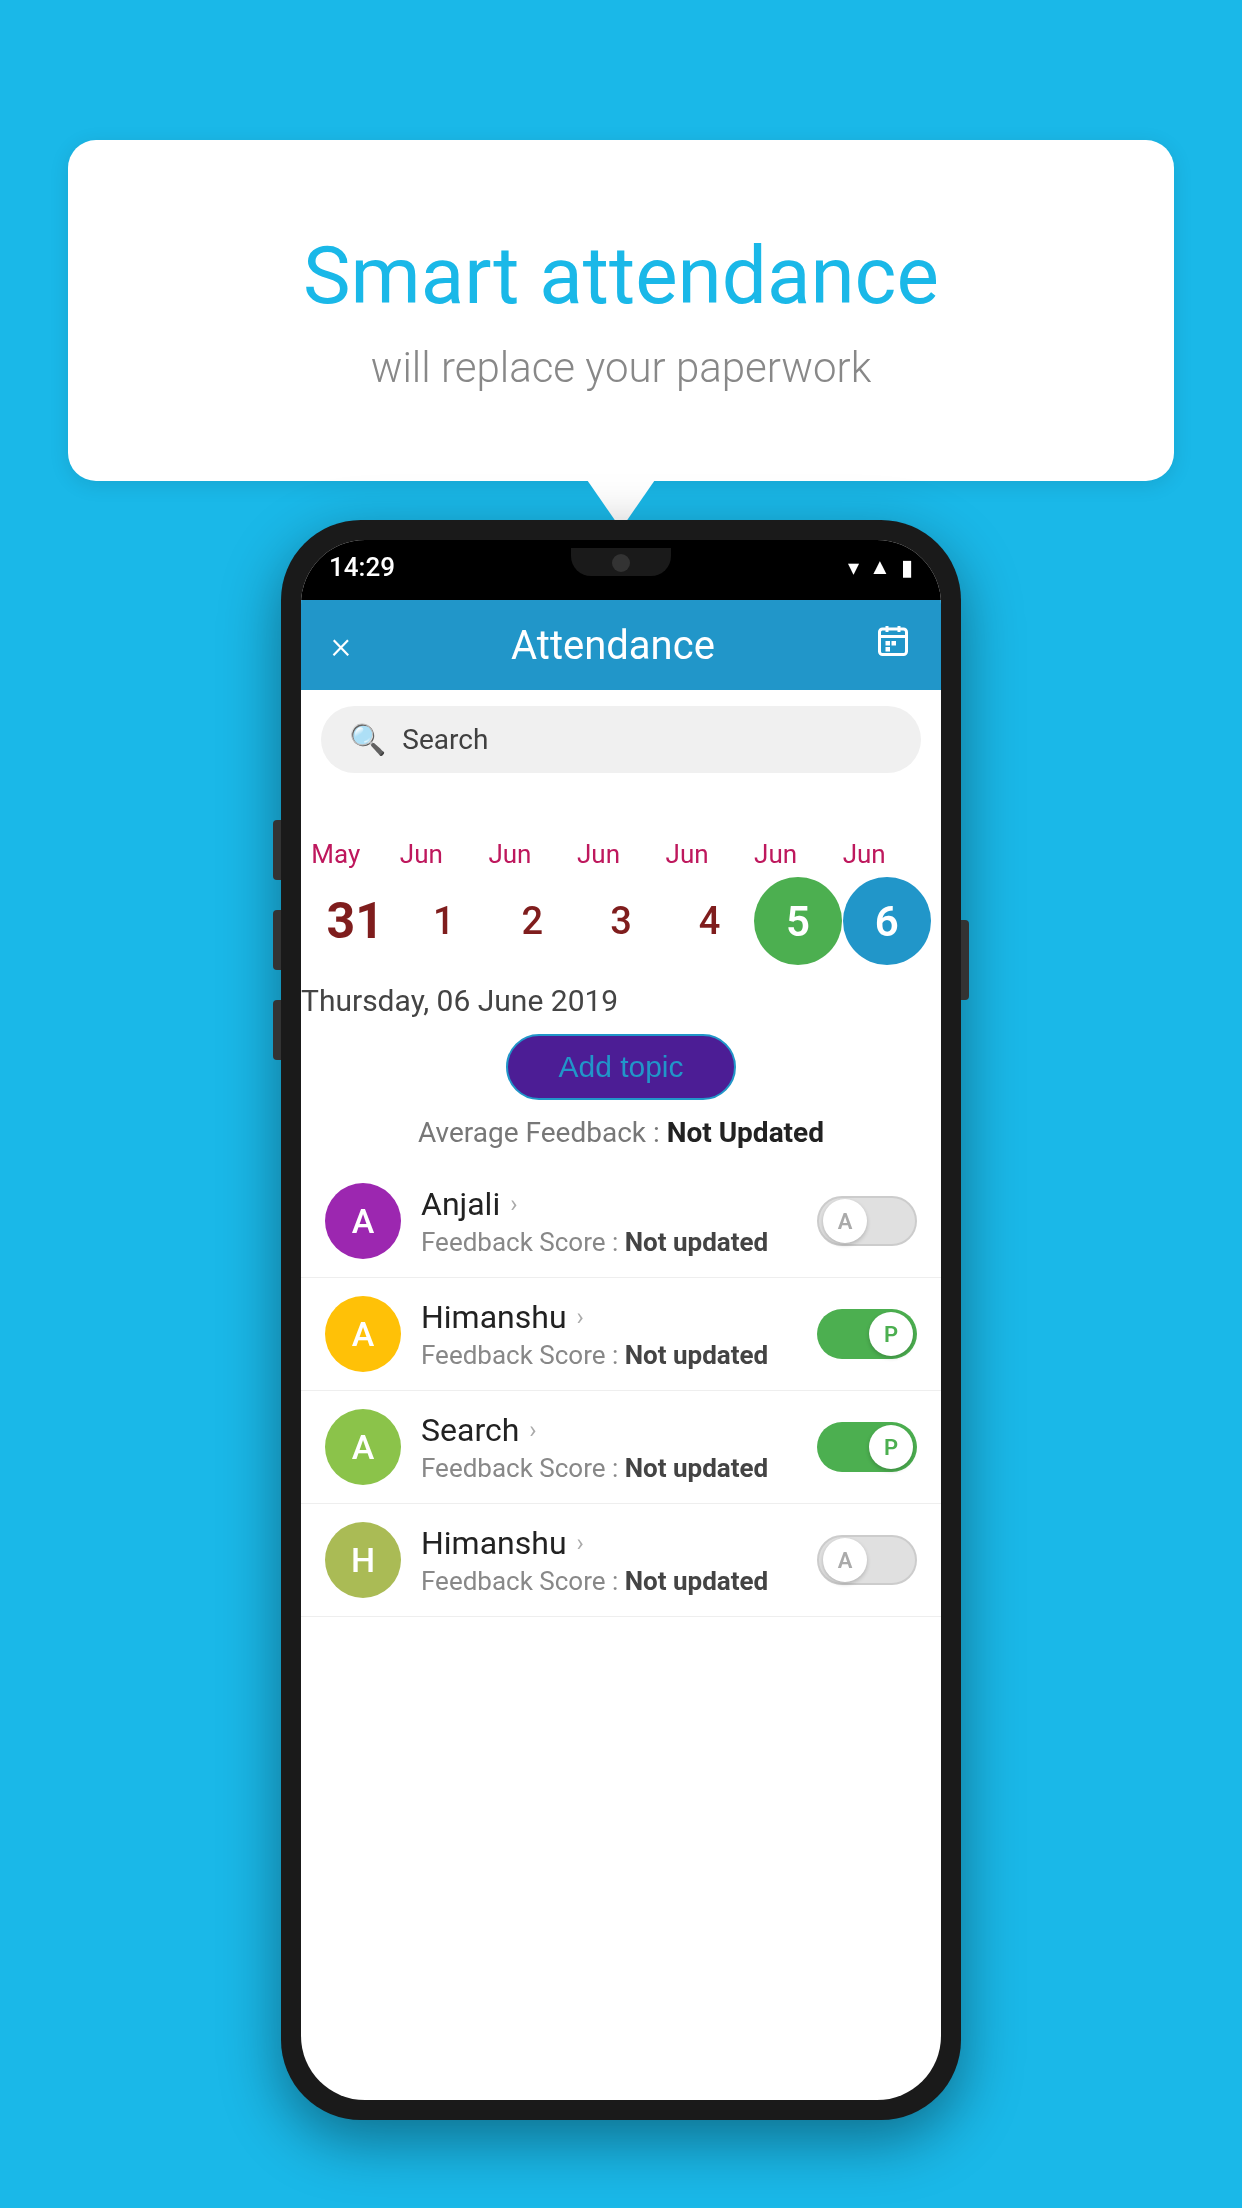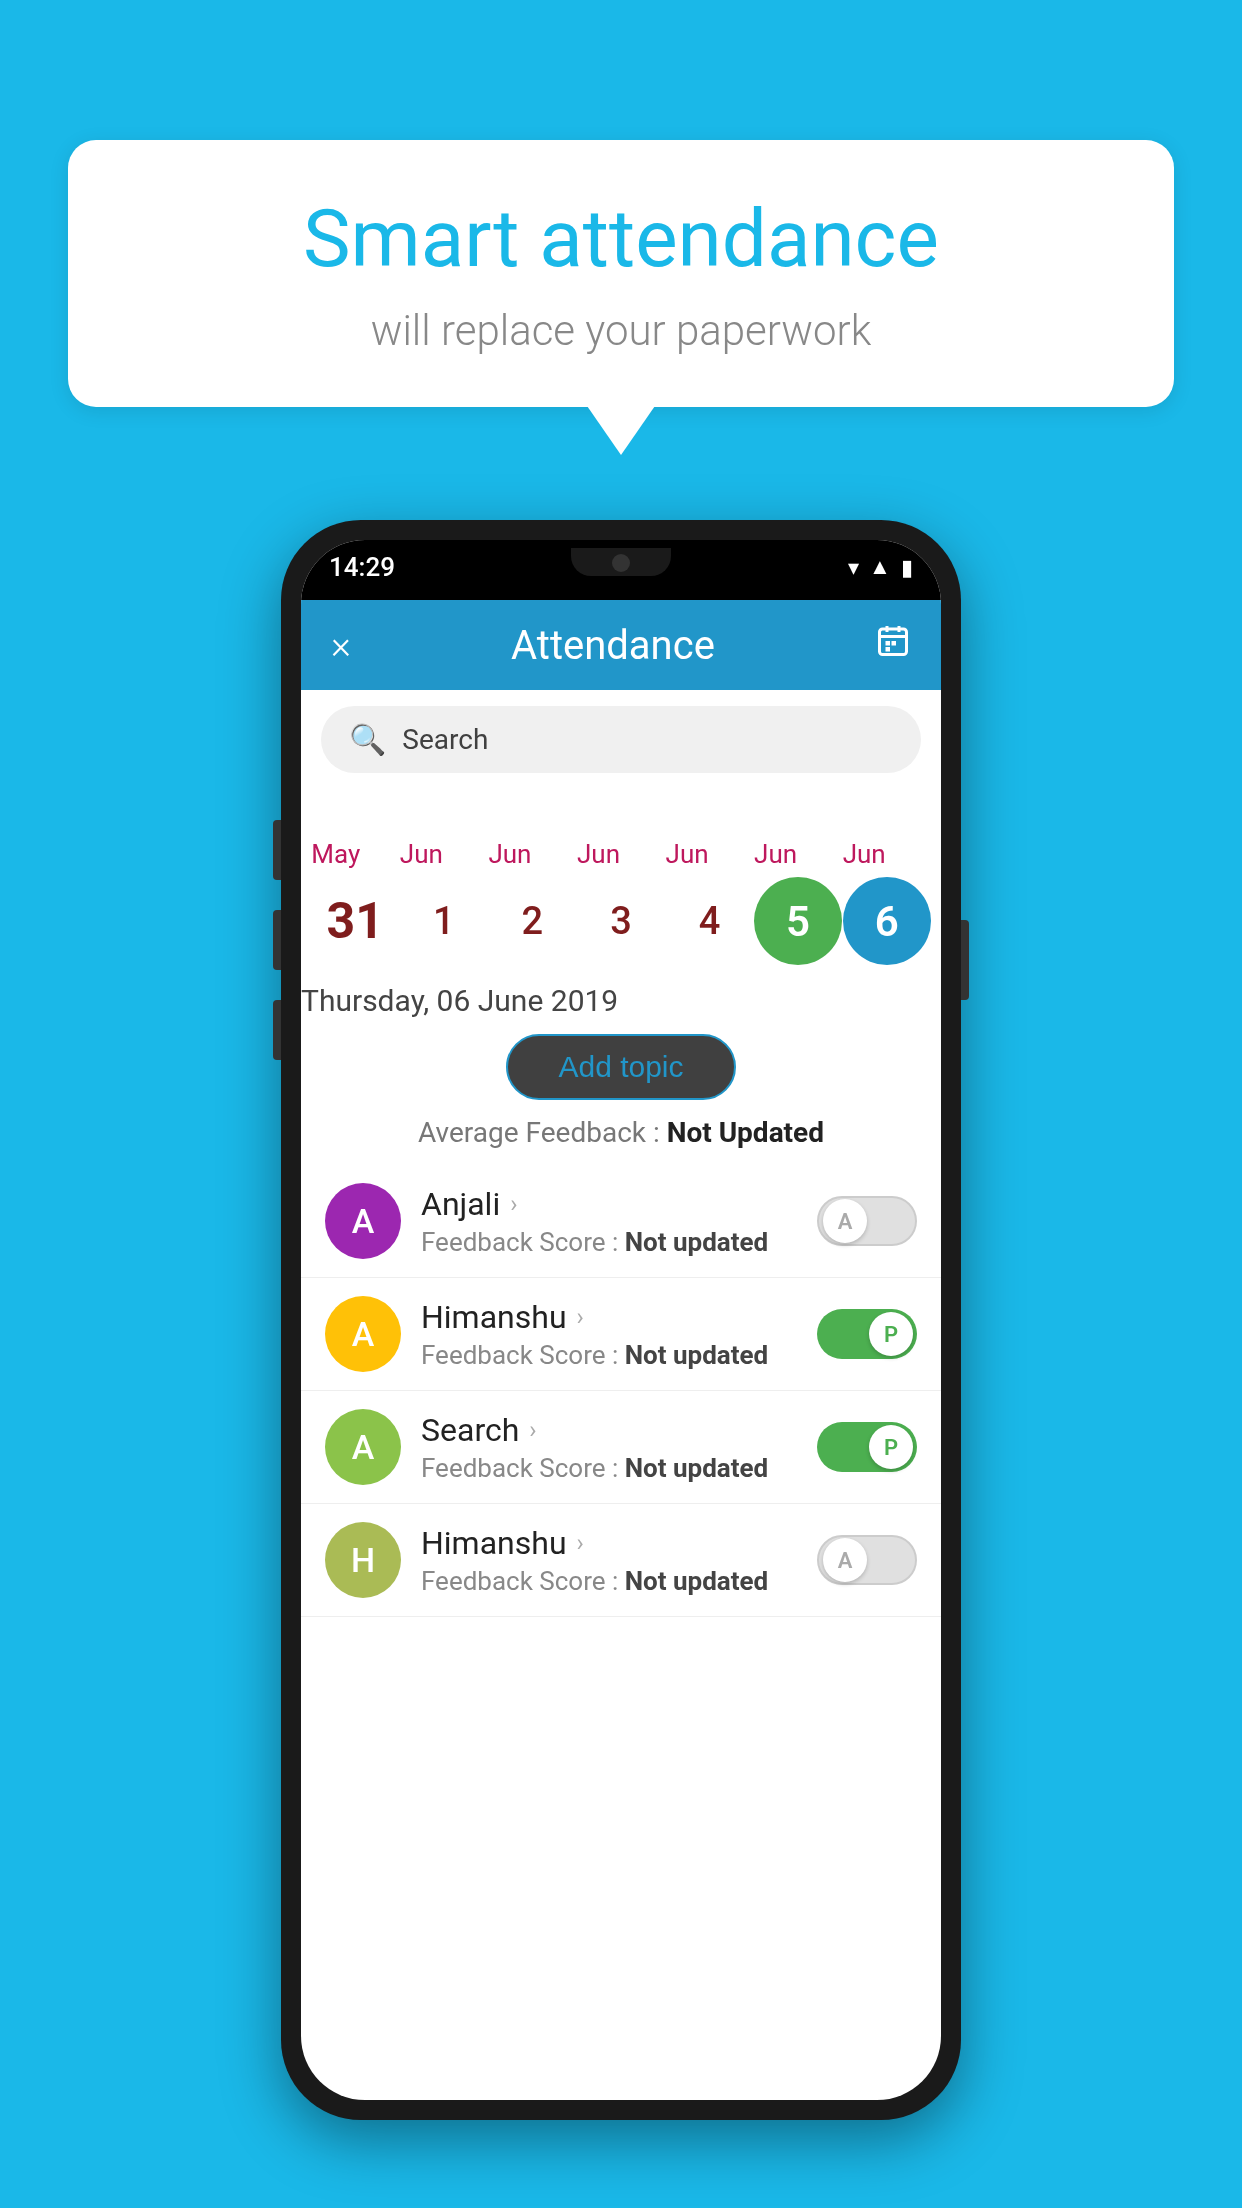--- a/index.html
+++ b/index.html
@@ -17,21 +17,21 @@
     .speech-bubble-container {
       position: absolute;
       top: 140px;
       left: 68px;
       right: 68px;
     }
 
     .speech-bubble {
       background: white;
       border-radius: 28px;
-      padding: 52px 50px;
+      padding: 89px 50px;
       text-align: center;
       box-shadow: 0 4px 20px rgba(0,0,0,0.1);
       position: relative;
     }
 
     .speech-bubble::after {
       content: '';
       position: absolute;
       bottom: -48px;
       left: 50%;
@@ -249,21 +249,21 @@
       margin: 10px 0 16px;
     }
 
     
     .add-topic-btn {
       display: block;
       margin: 0 auto 16px;
       border: 2px solid #2196c9;
       border-radius: 40px;
       padding: 14px 50px;
-      background: #404040;
+      background: #4c1d95;
       color: #2196c9;
       font-size: 30px;
       cursor: pointer;
       width: fit-content;
     }
 
     
     .avg-feedback {
       text-align: center;
       font-size: 28px;

